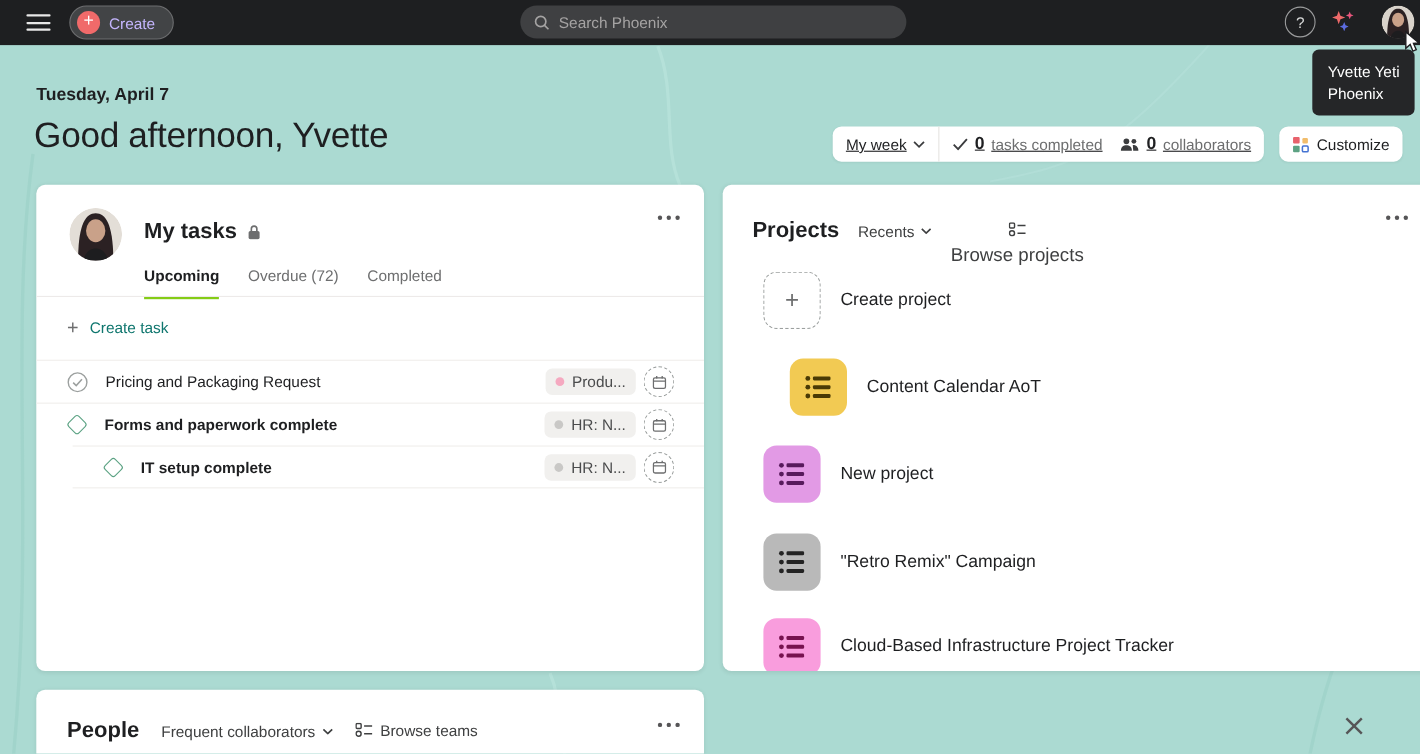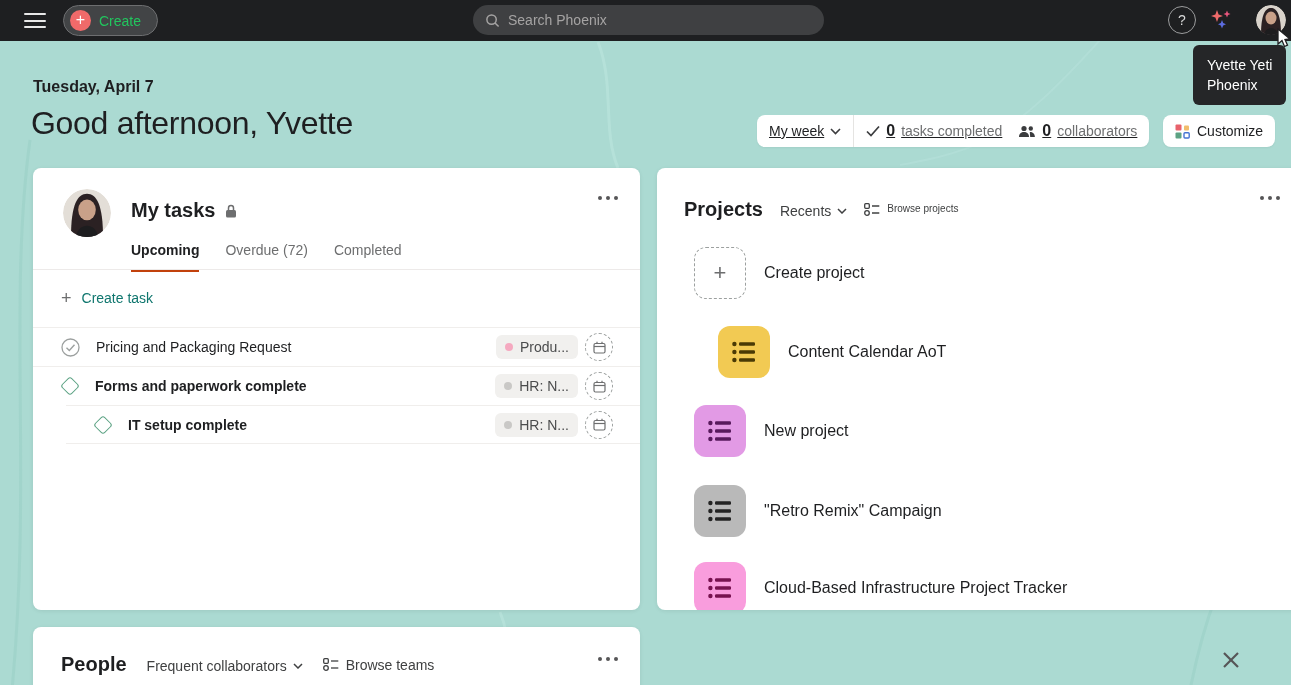--- a/index.html
+++ b/index.html
@@ -5,21 +5,21 @@
   * { margin:0; padding:0; box-sizing:border-box; }
   html,body { width:1291px; height:685px; overflow:hidden; }
   body { font-family:"Liberation Sans", sans-serif; background:#abdad2; position:relative; color:#1e1f21; }
 
   
   .topbar { position:absolute; left:0; top:0; width:1291px; height:41px; background:#1e1f21; z-index:30; }
   .hamburger { position:absolute; left:24px; top:13px; width:22px; height:15px; display:flex; flex-direction:column; justify-content:space-between; cursor:pointer; }
   .hamburger span { display:block; height:2px; background:#e8e8e8; border-radius:1px; }
   .create-btn { position:absolute; left:63px; top:5px; height:31px; padding:0 16px 0 6px; background:#424446; border:1px solid #6d6e70; border-radius:16px; display:flex; align-items:center; gap:8px; cursor:pointer; }
   .create-plus { width:21px; height:21px; border-radius:50%; background:#f06a6a; color:#fff; font-size:16px; line-height:20px; text-align:center; font-weight:400; }
-  .create-label { color:#22c55e; font-size:14px; }
+  .create-label { color:#c4b5fd; font-size:14px; }
   .searchbar { position:absolute; left:473px; top:5px; width:351px; height:30px; background:#3f4042; border-radius:15px; display:flex; align-items:center; padding:0 12px; gap:8px; cursor:text; }
   .search-placeholder { color:#a5a3a3; font-size:14px; }
   .help-circle { position:absolute; left:1168px; top:6px; width:28px; height:28px; border:1.5px solid #9b9c9d; border-radius:50%; color:#d8d9d9; font-size:14px; display:flex; align-items:center; justify-content:center; cursor:pointer; }
   .sparkle-btn { position:absolute; left:1209px; top:8px; width:24px; height:24px; cursor:pointer; }
   .avatar-top { position:absolute; left:1256px; top:5px; width:30px; height:30px; border-radius:50%; overflow:hidden; cursor:pointer; }
   .tooltip { position:absolute; left:1193px; top:45px; background:#252628; border-radius:6px; padding:10px 14px; z-index:40; }
   .tooltip div { color:#ffffff; font-size:14px; line-height:20px; white-space:nowrap; }
   .cursor { position:absolute; left:1276px; top:28px; z-index:50; }
 
   
@@ -45,21 +45,21 @@
   .card-people { left:33px; top:627px; width:607px; height:90px; }
   .dots { position:absolute; display:flex; gap:4px; cursor:pointer; padding:4px; }
   .dots i { width:4px; height:4px; border-radius:50%; background:#565557; }
 
   
   .mt-avatar { position:absolute; left:30px; top:21px; width:48px; height:48px; border-radius:50%; overflow:hidden; }
   .mt-title-row { position:absolute; left:98px; top:31px; display:flex; align-items:center; gap:9px; }
   .mt-title { font-size:20px; font-weight:600; }
   .mt-tabs { position:absolute; left:98px; top:74px; display:flex; gap:26px; }
   .mt-tab { font-size:14px; color:#6d6e6f; cursor:pointer; padding-bottom:12px; }
-  .mt-tab.active { color:#1e1f21; font-weight:700; border-bottom:2px solid #c2410c; }
+  .mt-tab.active { color:#1e1f21; font-weight:700; border-bottom:2px solid #84cc16; }
   .mt-header-line { position:absolute; left:0; top:101px; width:100%; height:1px; background:#edeae9; }
   .create-task-row { position:absolute; left:28px; top:112px; height:36px; display:flex; align-items:center; gap:10px; cursor:pointer; }
   .create-task-plus { font-size:18px; color:#6d6e6f; }
   .create-task-label { font-size:14px; color:#0f766e; }
   .task-rows { position:absolute; left:0; top:159px; width:100%; }
   .task-row { height:39px; display:flex; align-items:center; padding:0 27px 0 28px; border-top:1px solid #f0eeec; cursor:pointer; }
   .task-row:last-child { border-bottom:1px solid #f0eeec;margin-left:33px; }
   .task-name { font-size:14px; margin-left:16px; }
   .task-name.bold { font-weight:700; }
   .task-spacer { flex:1; }
@@ -67,21 +67,21 @@
   .tag-dot { width:8px; height:8px; border-radius:50%; }
   .tag-text { font-size:14px; color:#4b4c4d; white-space:nowrap; }
   .cal-circle { width:28px; height:28px; min-width:28px; border:1px dashed #9ca09f; border-radius:50%; display:flex; align-items:center; justify-content:center; margin-left:7px; cursor:pointer; }
   .check-circle { width:19px; height:19px; min-width:19px; }
   .diamond { width:14px; height:14px; min-width:14px; border:1.5px solid #5ba283; border-radius:3px; transform:rotate(45deg); margin:0 2px; }
 
   
   .pj-header { position:absolute; left:27px; top:30px; display:flex; align-items:baseline; gap:17px; }
   .pj-title { font-size:20px; font-weight:600; }
   .pj-filter { font-size:14px; color:#3f4041; display:flex; align-items:center; gap:6px; cursor:pointer; }
-  .pj-browse { font-size:10px; color:#3f4041; display:flex; align-items:flex-start; gap:7px; cursor:pointer; }
+  .pj-browse { font-size:17px; color:#3f4041; display:flex; align-items:center; gap:7px; cursor:pointer;flex-direction:column; }
   .pj-row { position:absolute; left:37px; display:flex; align-items:center; gap:18px; cursor:pointer; }
   .pj-icon { width:52px; height:52px; border-radius:12px; display:flex; align-items:center; justify-content:center; }
   .pj-icon.dashed { border:1px dashed #9ca09f; background:transparent; color:#6d6e6f; font-size:22px; font-weight:400; }
   .pj-name { font-size:16px; color:#1e1f21; }
 
   
   .pp-header { position:absolute; left:28px; top:26px; display:flex; align-items:baseline; gap:20px; }
   .pp-title { font-size:20px; font-weight:600; }
   .pp-filter { font-size:14px; color:#3f4041; display:flex; align-items:center; gap:6px; cursor:pointer; }
   .pp-browse { font-size:14px; color:#3f4041; display:flex; align-items:center; gap:7px; cursor:pointer; }

